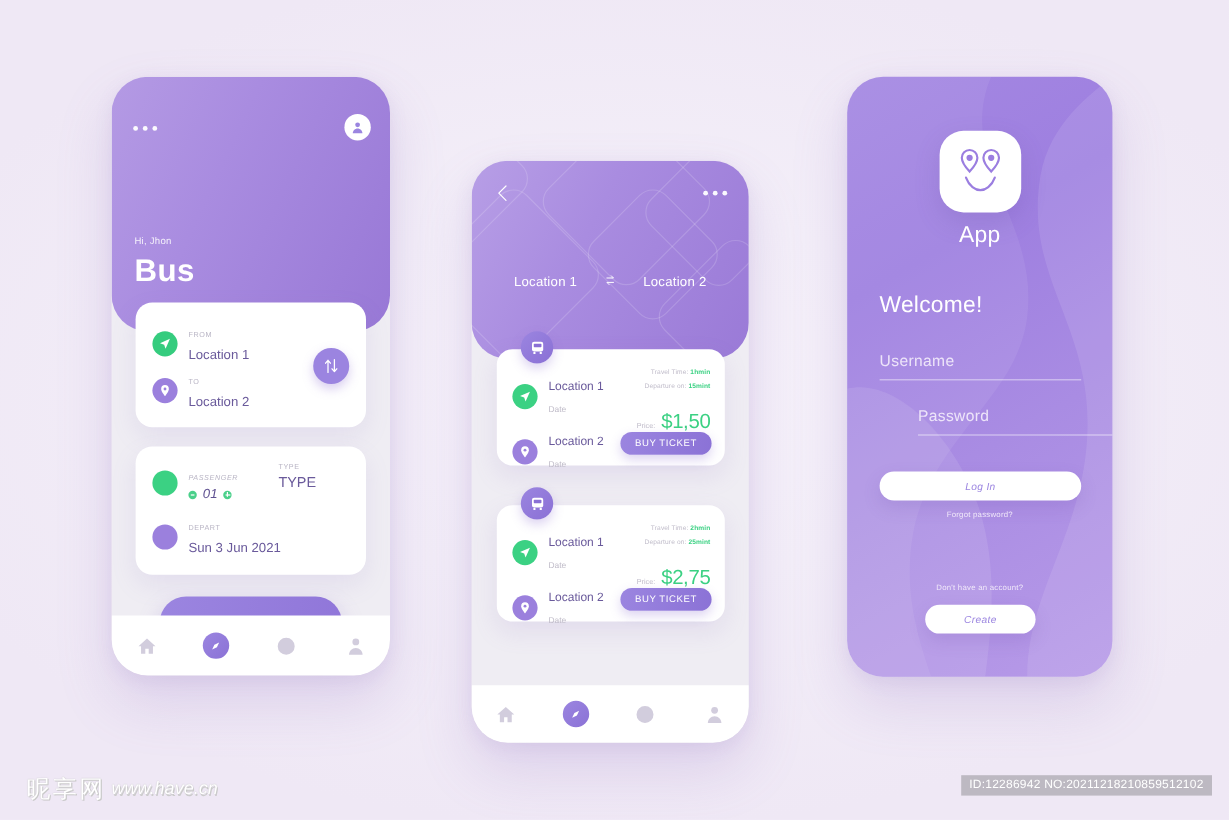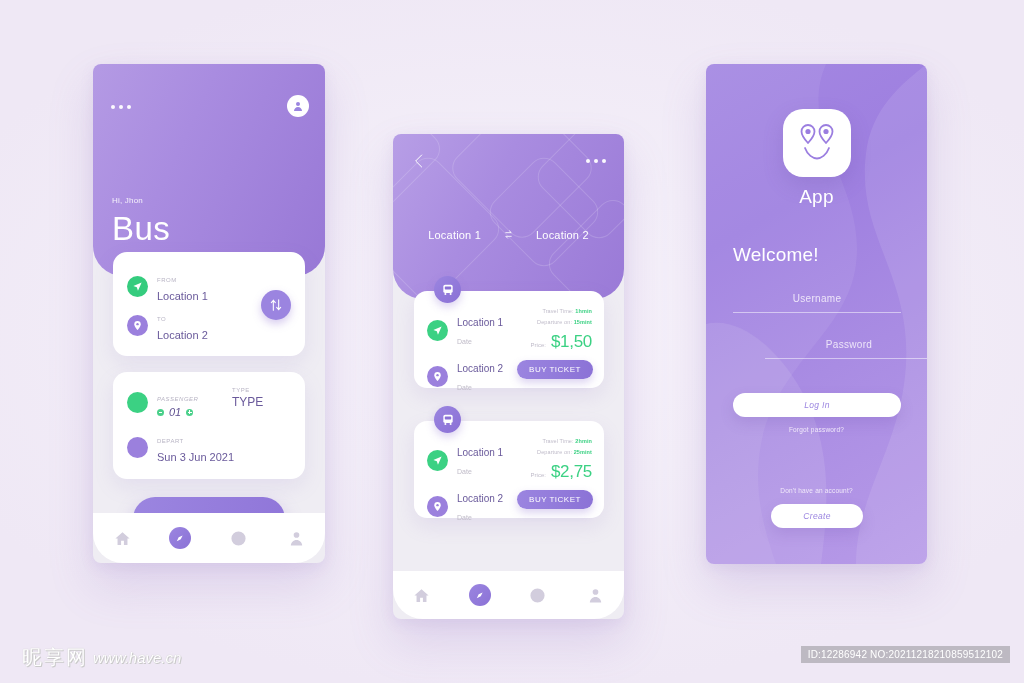--- a/index.html
+++ b/index.html
@@ -8,21 +8,21 @@
     font-family:"Liberation Sans", sans-serif;
     background:
       radial-gradient(ellipse 620px 360px at 512px 330px, #f6f1fa 0%, #f3eef8 45%, #efe8f5 100%),
       #f1ebf7;
     position:relative;
   }
 
   
   .phone{
     position:absolute;
-    border-radius:8px;
+    border-radius:30px;
     overflow:hidden;
     background:#efedf3;
     box-shadow:0 22px 46px rgba(139,106,190,.20), 0 4px 14px rgba(139,106,190,.10);
   }
 
   
   #phone1{ left:93px; top:64px; width:232px; height:499px; }
   .p1-header{
     position:relative;
     height:212px;
@@ -35,21 +35,21 @@
   #p1-dots{ left:18px; top:41px; }
   .avatar-btn{
     position:absolute; right:16px; top:31px; width:22px; height:22px; border-radius:50%;
     background:#fff; display:flex; align-items:center; justify-content:center;
   }
   .avatar-btn svg{ width:12px; height:12px; }
   .p1-greet{
     position:absolute; left:19px; top:132px; font-size:8px; color:#ffffff; opacity:.88; letter-spacing:.2px;
   }
   .p1-title{
-    position:absolute; left:19px; top:146px; font-size:33px; color:#ffffff; font-weight:400; letter-spacing:.4px;
+    position:absolute; left:19px; top:146px; font-size:26px; color:#ffffff; font-weight:700; letter-spacing:.4px;
   }
 
   .card{
     position:absolute; left:20px; width:192px; background:#fff; border-radius:14px;
     box-shadow:0 8px 20px rgba(150,120,200,.13);
   }
   #p1-route-card{ top:188px; height:104px; }
   #p1-detail-card{ top:308px; height:107px; }
 
   .row{ position:absolute; display:flex; align-items:center; }
@@ -146,21 +146,21 @@
     box-shadow:0 4px 9px rgba(140,110,210,.3);
   }
   .bus-badge svg{ width:14px; height:14px; fill:#fff; }
   .t-left{ position:absolute; left:13px; top:21px; }
   .t-row{ display:flex; align-items:center; margin-bottom:10px; }
   .t-name{ font-size:10px; color:#6a5a9b; line-height:12px; }
   .t-date{ font-size:7px; color:#c0bcc9; line-height:9px; }
   .t-right{ position:absolute; right:12px; top:17px; text-align:right; }
   .meta{ font-size:5.5px; color:#bfbbc9; letter-spacing:.1px; margin-bottom:5px; white-space:nowrap; }
   .meta b{ color:#3bd183; font-weight:bold; }
-  .price-line{ display:flex; align-items:baseline; justify-content:flex-end; gap:5px; margin-top:7px; }
+  .price-line{ display:flex; align-items:baseline; justify-content:flex-end; gap:5px; margin-top:17px; }
   .price-lab{ font-size:6px; color:#bfbbc9; }
   .price-val{ font-size:17px; color:#3bd183; letter-spacing:-.3px; }
   .buy-btn{
     position:absolute; right:11px; bottom:9px; width:76px; height:19px; border-radius:10px;
     background:linear-gradient(100deg,#9b85e0,#8b72d6);
     color:#fff; font-size:8px; letter-spacing:.5px;
     display:flex; align-items:center; justify-content:center;
     box-shadow:0 4px 9px rgba(140,110,210,.3);
   }
   #p2-nav{ height:48px; }
@@ -179,21 +179,21 @@
   }
   .logo-box svg{ width:48px; height:46px; }
   .app-name{
     position:absolute; left:0; top:122px; width:100%; text-align:center;
     font-size:19px; color:#fff; letter-spacing:.3px;
   }
   .welcome{ position:absolute; left:27px; top:180px; font-size:19px; color:#fff; letter-spacing:.2px; }
   .infield{ position:absolute; left:27px; width:168px; }
   #f-user{ top:229px; }
   #f-pass{ top:275px;margin-left:32px; }
-  .infield .ph{ font-size:10px; color:#f3ecfb; opacity:.92; letter-spacing:.3px;text-align:center; }
+  .infield .ph{ font-size:13px; color:#f3ecfb; opacity:.92; letter-spacing:.3px; }
   .infield .ul{ margin-top:8px; height:1px; background:rgba(255,255,255,.5); }
   .wbtn{
     position:absolute; left:27px; width:168px; height:24px; border-radius:13px; background:#fff;
     display:flex; align-items:center; justify-content:center;
     font-size:8.5px; color:#9b85e0; letter-spacing:.3px;
     box-shadow:0 6px 14px rgba(110,80,170,.18);
     font-style:italic;
   }
   #btn-login{ top:329px; }
   #btn-create{ top:440px; width:92px; left:65px; height:24px; }

